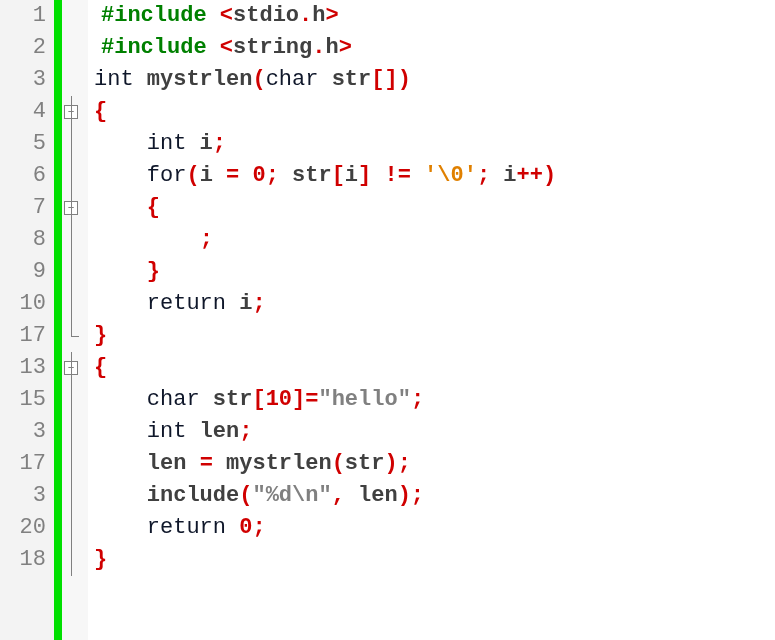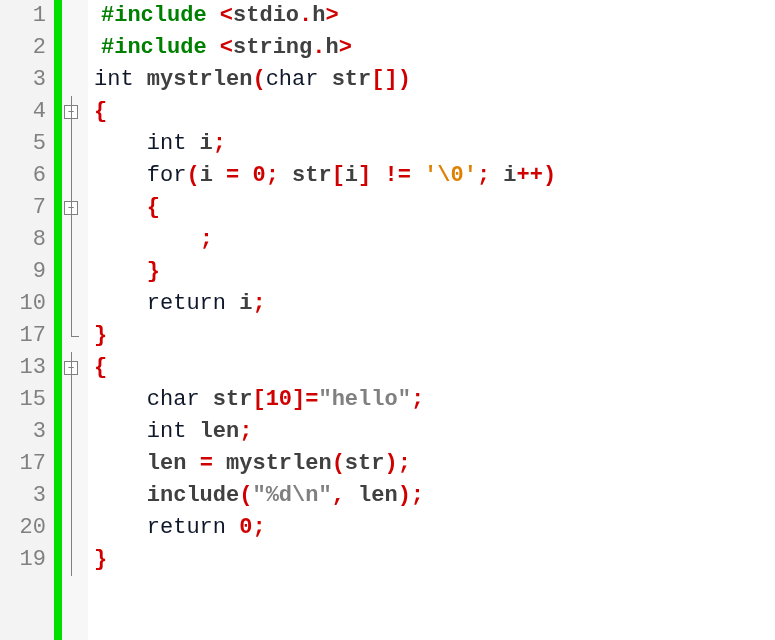--- a/index.html
+++ b/index.html
@@ -137,15 +137,15 @@
       <div class="row"><div class="ln">8</div><div class="fold"><div class="vline"></div></div><div class="code"><span>        </span><span class="op-red">;</span></div></div>
       <div class="row"><div class="ln">9</div><div class="fold"><div class="vline"></div></div><div class="code"><span>    </span><span class="op-red">}</span></div></div>
       <div class="row"><div class="ln">10</div><div class="fold"><div class="vline"></div></div><div class="code"><span>    </span><span class="kw-blue">return</span><span class="ident"> i</span><span class="op-red">;</span></div></div>
       <div class="row"><div class="ln">17</div><div class="fold"><div class="vline half-top"></div><div class="hcorner"></div></div><div class="code"><span></span><span class="op-red">}</span></div></div>
       <div class="row"><div class="ln">13</div><div class="fold"><div class="vline"></div><div class="foldbox">−</div></div><div class="code"><span></span><span class="op-red">{</span></div></div>
       <div class="row"><div class="ln">15</div><div class="fold"><div class="vline"></div></div><div class="code"><span>    </span><span class="kw-blue">char</span><span class="ident"> str</span><span class="op-red">[</span><span class="num-red">10</span><span class="op-red">]=</span><span class="str-gray">"hello"</span><span class="op-red">;</span></div></div>
       <div class="row"><div class="ln">3</div><div class="fold"><div class="vline"></div></div><div class="code"><span>    </span><span class="kw-blue">int</span><span class="ident"> len</span><span class="op-red">;</span></div></div>
       <div class="row"><div class="ln">17</div><div class="fold"><div class="vline"></div></div><div class="code"><span>    </span><span class="ident">len </span><span class="op-red">= </span><span class="ident">mystrlen</span><span class="op-red">(</span><span class="ident">str</span><span class="op-red">);</span></div></div>
       <div class="row"><div class="ln">3</div><div class="fold"><div class="vline"></div></div><div class="code"><span>    </span><span class="ident">include</span><span class="op-red">(</span><span class="str-gray">"%d\n"</span><span class="op-red">, </span><span class="ident">len</span><span class="op-red">);</span></div></div>
       <div class="row"><div class="ln">20</div><div class="fold"><div class="vline"></div></div><div class="code"><span>    </span><span class="kw-blue">return</span><span class="ident"> </span><span class="num-red">0</span><span class="op-red">;</span></div></div>
-      <div class="row"><div class="ln">19</div><div class="fold"><div class="vline"></div></div><div class="code"><span></span><span class="op-red">}</span></div></div>
+      <div class="row"><div class="ln">18</div><div class="fold"><div class="vline"></div></div><div class="code"><span></span><span class="op-red">}</span></div></div>
     </div>
 </div>
 
 </body></html>

